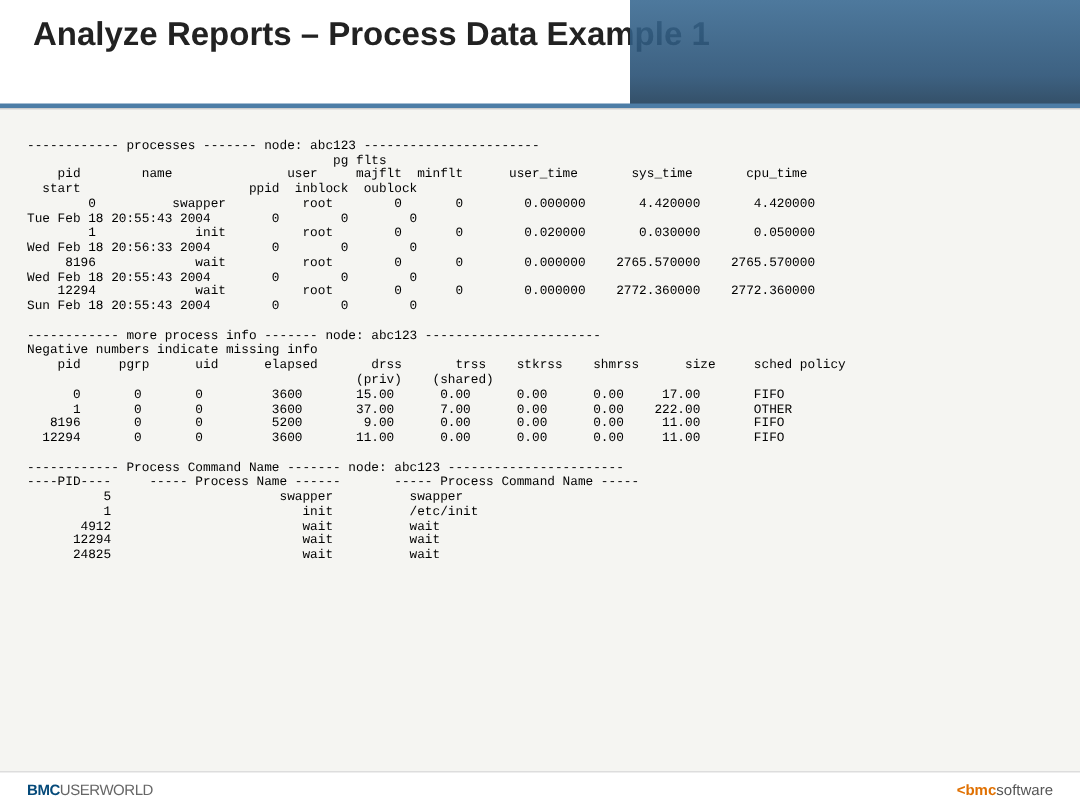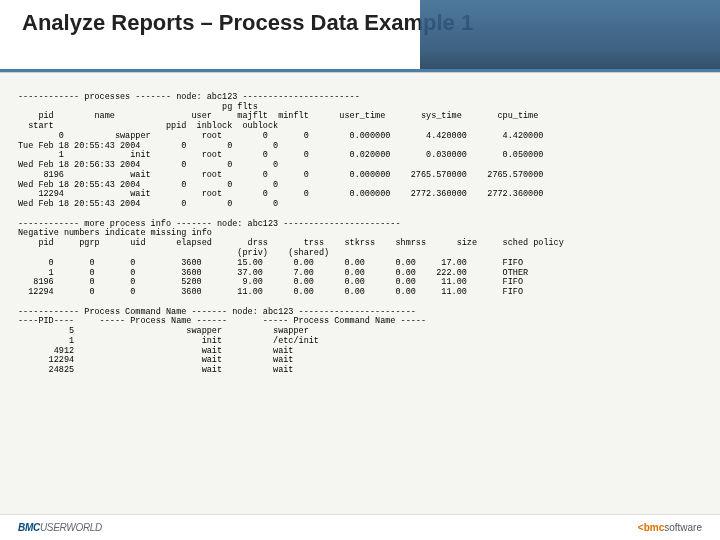--- a/index.html
+++ b/index.html
@@ -62,21 +62,20 @@
     justify-content: space-between;
     align-items: center;
     padding: 0 18px;
     box-sizing: border-box;
   }
   .footer-left {
     font-size: 10px;
     font-weight: bold;
     color: #054a7a;
     letter-spacing: -0.3px;
-    font-style: italic;
   }
   .uw { color: #666; font-weight: normal;}
   .footer-right {
     font-size: 10px;
     font-weight: bold;
     color: #e07000;
     margin-left: 31px;
   }
   .sw { color: #555; font-weight: normal;}
 </style>
@@ -94,21 +93,21 @@
                                         pg flts
     pid        name               user     majflt  minflt      user_time       sys_time       cpu_time
   start                      ppid  inblock  oublock</span>
 <span>        0          swapper          root        0       0        0.000000       4.420000       4.420000
 Tue Feb 18 20:55:43 2004        0        0        0</span>
 <span>        1             init          root        0       0        0.020000       0.030000       0.050000
 Wed Feb 18 20:56:33 2004        0        0        0</span>
 <span>     8196             wait          root        0       0        0.000000    2765.570000    2765.570000
 Wed Feb 18 20:55:43 2004        0        0        0</span>
 <span>    12294             wait          root        0       0        0.000000    2772.360000    2772.360000
-Wed Feb 18 20:55:43 2004        0        0        0</span>
+Sun Feb 18 20:55:43 2004        0        0        0</span>
 
 <span>------------ more process info ------- node: abc123 -----------------------
 Negative numbers indicate missing info
     pid     pgrp      uid      elapsed       drss       trss    stkrss    shmrss      size     sched policy
                                            (priv)    (shared)</span>
 <span>      0       0       0         3600       15.00      0.00      0.00      0.00     17.00       FIFO</span>
 <span>      1       0       0         3600       37.00      7.00      0.00      0.00    222.00       OTHER</span>
 <span>   8196       0       0         5200        9.00      0.00      0.00      0.00     11.00       FIFO</span>
 <span>  12294       0       0         3600       11.00      0.00      0.00      0.00     11.00       FIFO</span>
 

